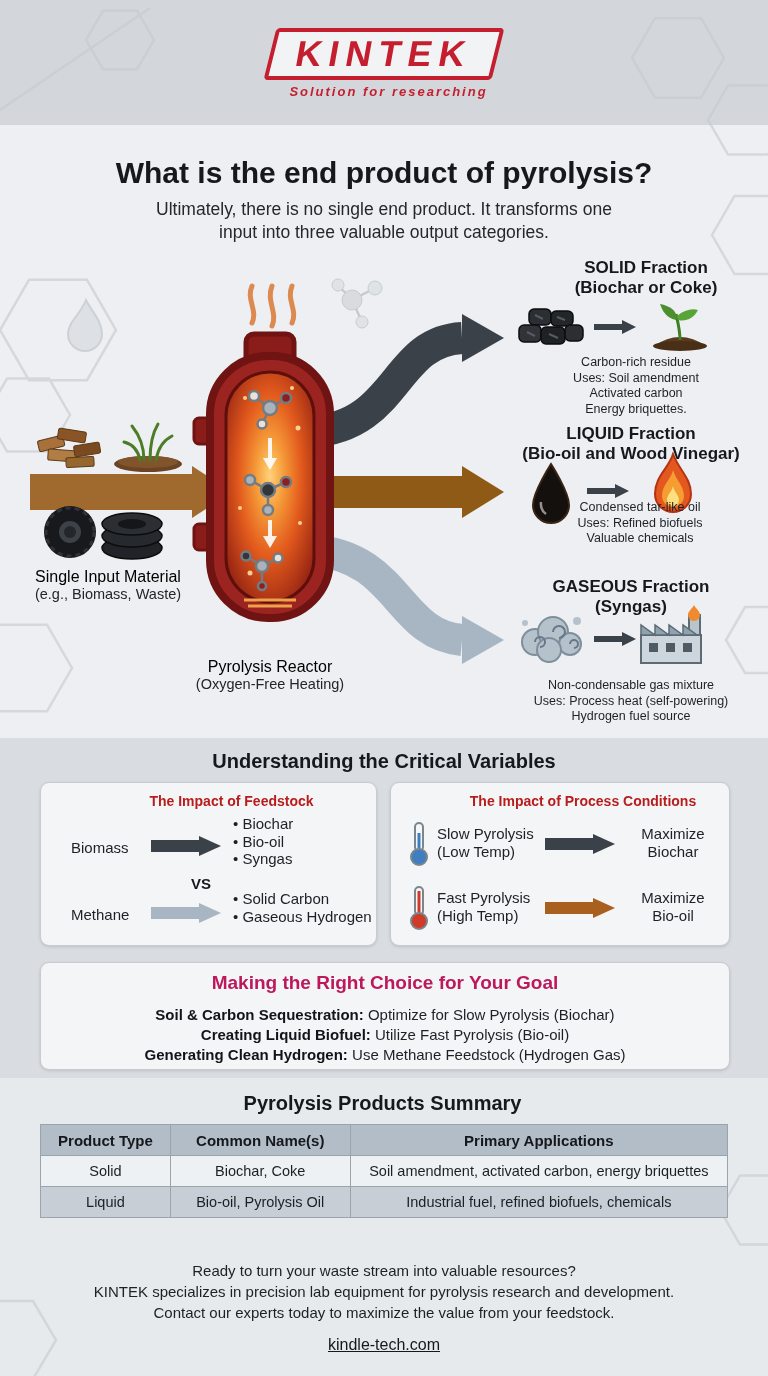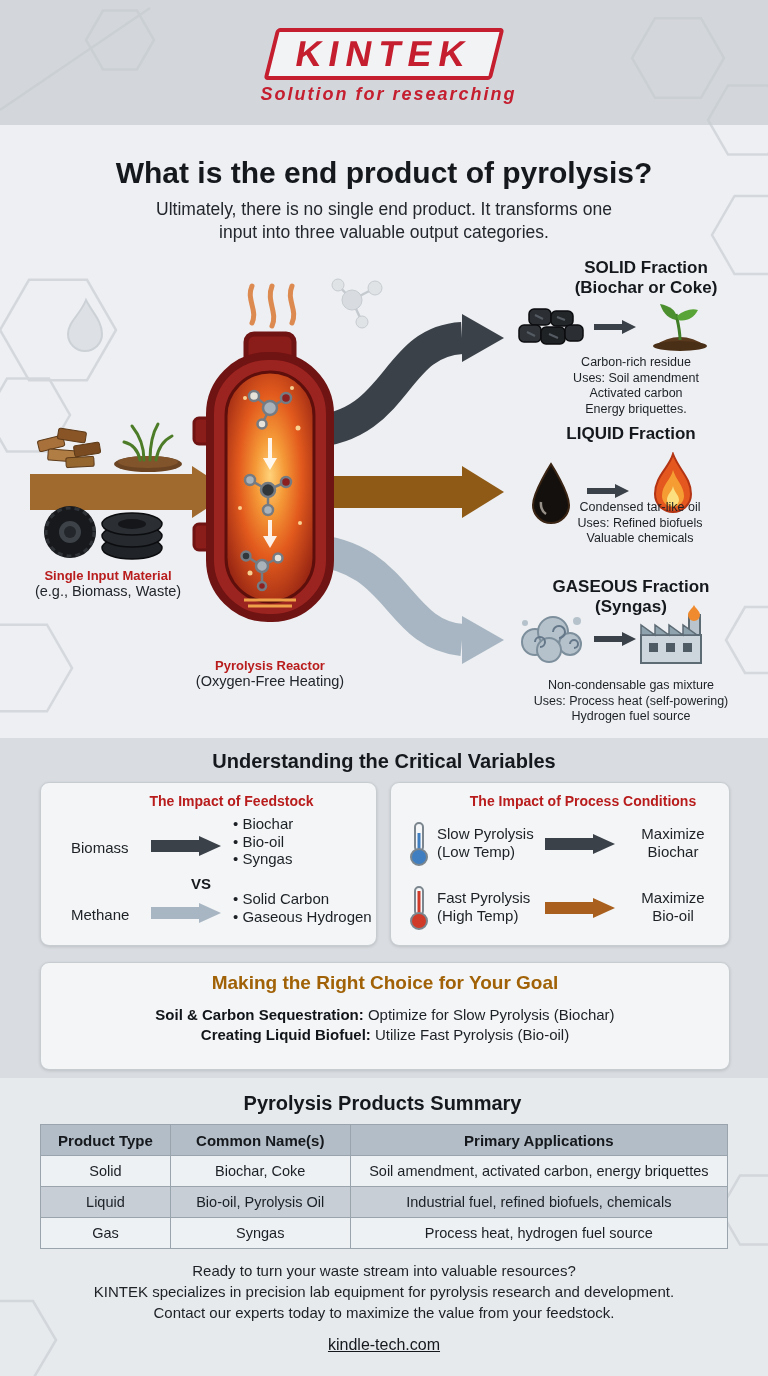--- a/index.html
+++ b/index.html
@@ -8,24 +8,24 @@
   .abs{position:absolute;}
   .ctr{text-align:center;}
   .band{position:absolute;left:0;width:768px;}
   .band-header{top:0;height:125px;background:#d3d7db;}
   .band-vars{top:738px;height:340px;background:#d9dce0;}
   .band-summary{top:1078px;height:298px;background:#e7eaed;}
   .logo-box{display:inline-block;border:4px solid #c41e2f;background:#f2f3f4;
             transform:skewX(-14deg);padding:1px 22px;border-radius:4px;}
   .logo-text{display:inline-block;transform:skewX(4deg);font-weight:bold;font-size:36px;
              letter-spacing:7px;color:#c41e2f;}
-  .tagline{color:#c41e2f;font-weight:bold;font-style:italic;font-size:18px;letter-spacing:2px;margin-top:4px;margin-left:9px;}
+  .tagline{color:#c41e2f;font-weight:bold;font-style:italic;font-size:13px;letter-spacing:2px;margin-top:4px;margin-left:9px;}
   .title{font-size:30px;font-weight:bold;color:#15181c;}
   .subtitle{font-size:17.5px;color:#24282e;line-height:23px;}
-  .inp-label1,.reactor-label1{font-weight:bold;font-size:13px;color:#b91c1c;}
+  .inp-label1,.reactor-label1{font-weight:normal;font-size:16px;color:#000000;}
   .inp-label2,.reactor-label2{font-size:14.5px;color:#22262c;}
   .out-title{font-weight:bold;font-size:17px;line-height:19.5px;color:#15181c;}
   .out-desc{font-size:12.5px;line-height:15.5px;color:#1d2126;}
   .sec-title{font-size:20px;font-weight:bold;color:#15181c;}
   .card{position:absolute;background:#f3f5f6;border:1px solid #c7ccd1;border-radius:9px;
         box-shadow:0 1px 3px rgba(60,70,80,.18);}
   .card-title{font-weight:bold;font-size:14px;color:#b91c1c;padding-left:23px;}
   .card-text{font-size:15px;color:#1d2126;line-height:17.5px;}
   .vs{font-weight:bold;font-size:15px;color:#15181c;}
   .choice-line{font-size:15px;line-height:20px;color:#1d2126;}
@@ -230,20 +230,21 @@
   </svg>
   <div class="abs ctr out-desc" style="left:520px;top:355px;width:232px;">
     <div>Carbon-rich residue</div>
     <div>Uses: Soil amendment</div>
     <div>Activated carbon</div>
     <div>Energy briquettes.</div>
   </div>
 
   <div class="abs ctr out-title" style="left:505px;top:424px;width:252px;">
     <div>LIQUID Fraction</div>
+    <div>(Bio-oil and Wood Vinegar)</div>
   </div>
   <svg class="abs" style="left:528px;top:462px;" width="46" height="62">
     <path d="M23,2 C23,2 5,30 5,43 a18,18 0 0 0 36,0 C41,30 23,2 23,2 Z" fill="#14100d" stroke="#3a2413" stroke-width="2"></path>
     <path d="M13,40 a10,12 0 0 0 5,12" stroke="#cfc7bd" stroke-width="2.5" fill="none" opacity="0.7"></path>
   </svg>
   <svg class="abs" style="left:585px;top:482px;" width="46" height="18">
     <path d="M2,9 L30,9" stroke="#3a4149" stroke-width="6"></path>
       <polygon points="30,2 44,9 30,16" fill="#3a4149"></polygon>
   </svg>
   <svg class="abs" style="left:645px;top:452px;" width="56" height="66">
@@ -349,26 +350,29 @@
       <path d="M2,13 L50,13" stroke="#a95f1d" stroke-width="12"></path>
         <polygon points="50,3 72,13 50,23" fill="#a95f1d"></polygon>
     </svg>
     <div class="abs ctr card-text" style="left:232px;top:106px;width:100px;">
       <div>Maximize</div>
       <div>Bio-oil</div>
     </div>
   </div>
 
   <div class="card" style="left:40px;top:962px;width:688px;height:106px;">
-    <div class="abs ctr" style="left:0;top:9px;width:688px;font-size:19px;font-weight:bold;color:#a16207;">Making the Right Choice for Your Goal</div>
+    <div class="abs ctr" style="left:0;top:9px;width:688px;font-size:19px;font-weight:bold;color:#be185d;">Making the Right Choice for Your Goal</div>
     <div class="abs ctr choice-line" style="left:0;top:42px;width:688px;">
       <b>Soil &amp; Carbon Sequestration:</b><span> Optimize for Slow Pyrolysis (Biochar)</span>
     </div>
     <div class="abs ctr choice-line" style="left:0;top:62px;width:688px;">
       <b>Creating Liquid Biofuel:</b><span> Utilize Fast Pyrolysis (Bio-oil)</span>
+    </div>
+    <div class="abs ctr choice-line" style="left:0;top:82px;width:688px;">
+      <b>Generating Clean Hydrogen:</b><span> Use Methane Feedstock (Hydrogen Gas)</span>
     </div>
   </div>
 
   <div class="abs ctr sec-title" style="left:0;top:1092px;width:765px;">Pyrolysis Products Summary</div>
   <table class="sum abs" style="left:40px;top:1124px;">
     <colgroup>
         <col style="width:130px">
         <col style="width:180px">
         <col style="width:378px">
       </colgroup>
@@ -383,25 +387,20 @@
       <tr class="r-light">
         <td>Solid</td>
         <td>Biochar, Coke</td>
         <td>Soil amendment, activated carbon, energy briquettes</td>
       </tr>
       <tr class="r-dark">
         <td>Liquid</td>
         <td>Bio-oil, Pyrolysis Oil</td>
         <td>Industrial fuel, refined biofuels, chemicals</td>
       </tr>
-      <tr class="r-light">
-        <td>Gas</td>
-        <td>Syngas</td>
-        <td>Process heat, hydrogen fuel source</td>
-      </tr>
     </tbody>
   </table>
 
   <div class="abs ctr footer-text" style="left:24px;top:1260px;width:720px;">
     <div>Ready to turn your waste stream into valuable resources?</div>
     <div>KINTEK specializes in precision lab equipment for pyrolysis research and development.</div>
     <div>Contact our experts today to maximize the value from your feedstock.</div>
   </div>
   <div class="abs ctr" style="left:0;top:1336px;width:768px;">
     <a href="#" class="site-link">kindle-tech.com</a>

